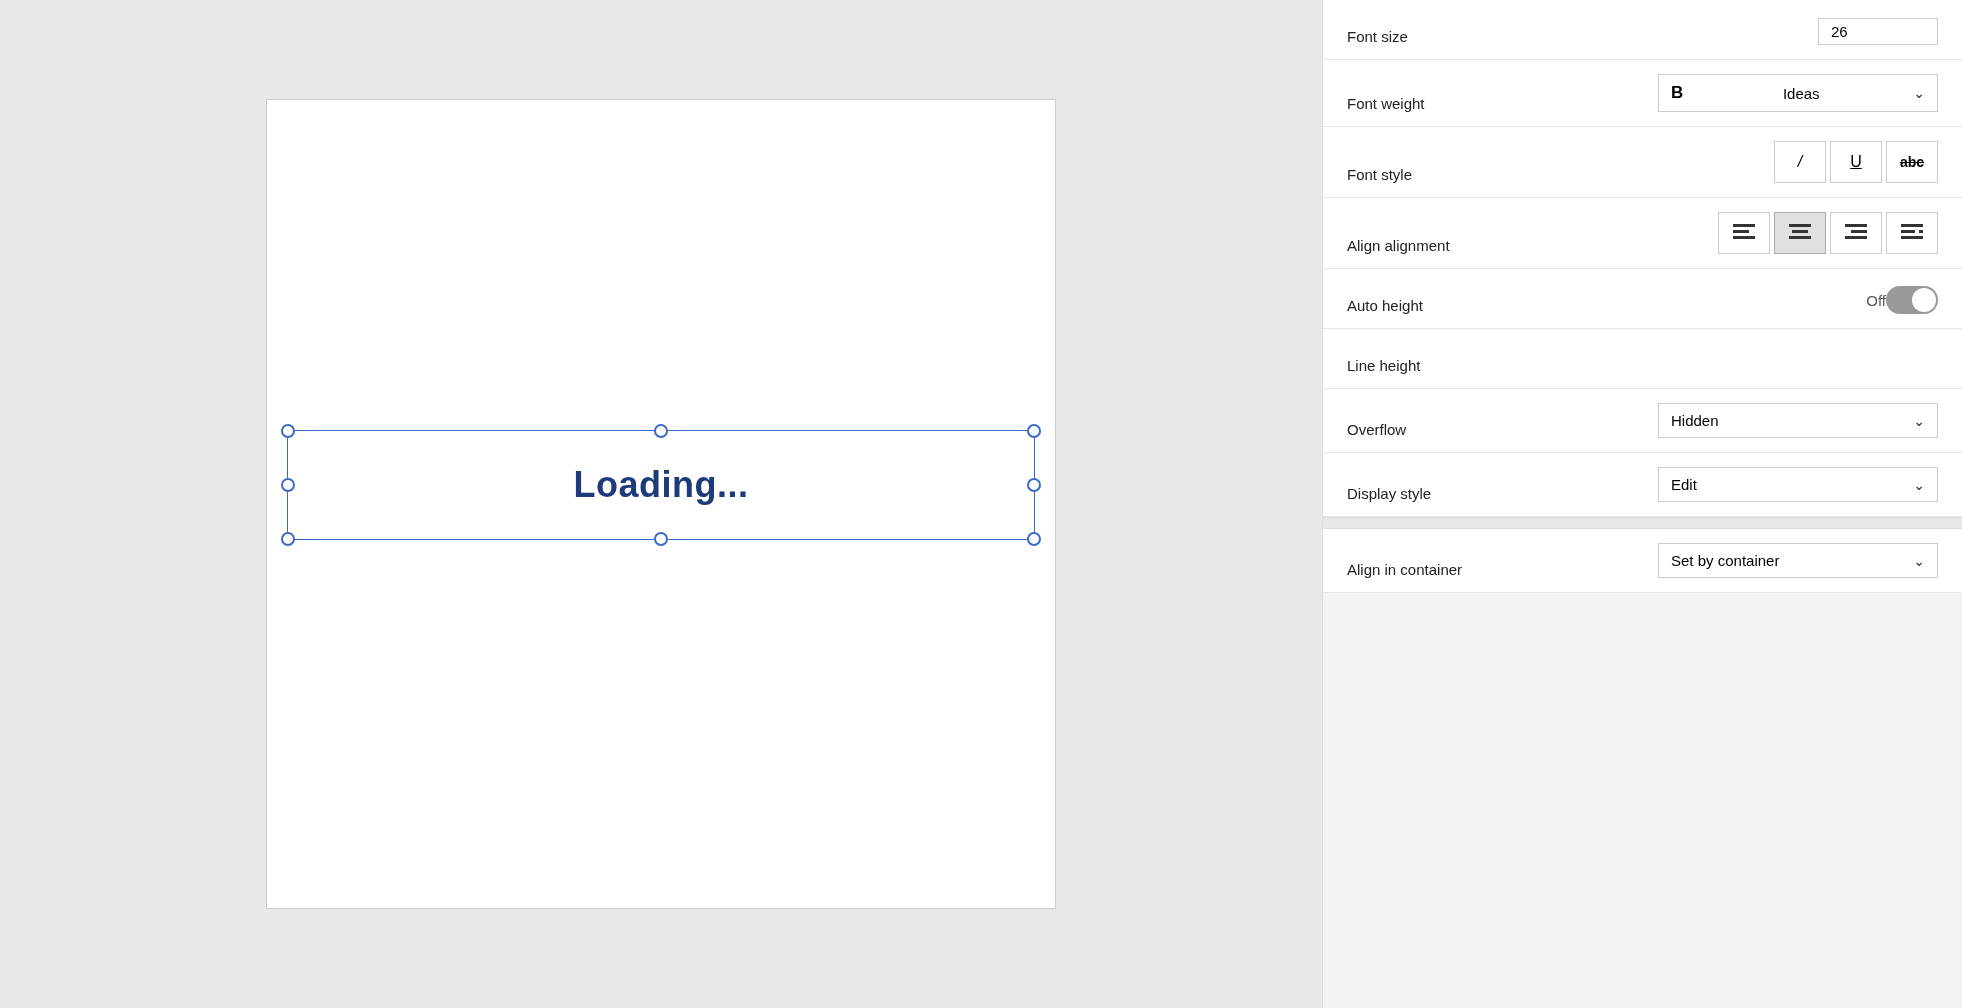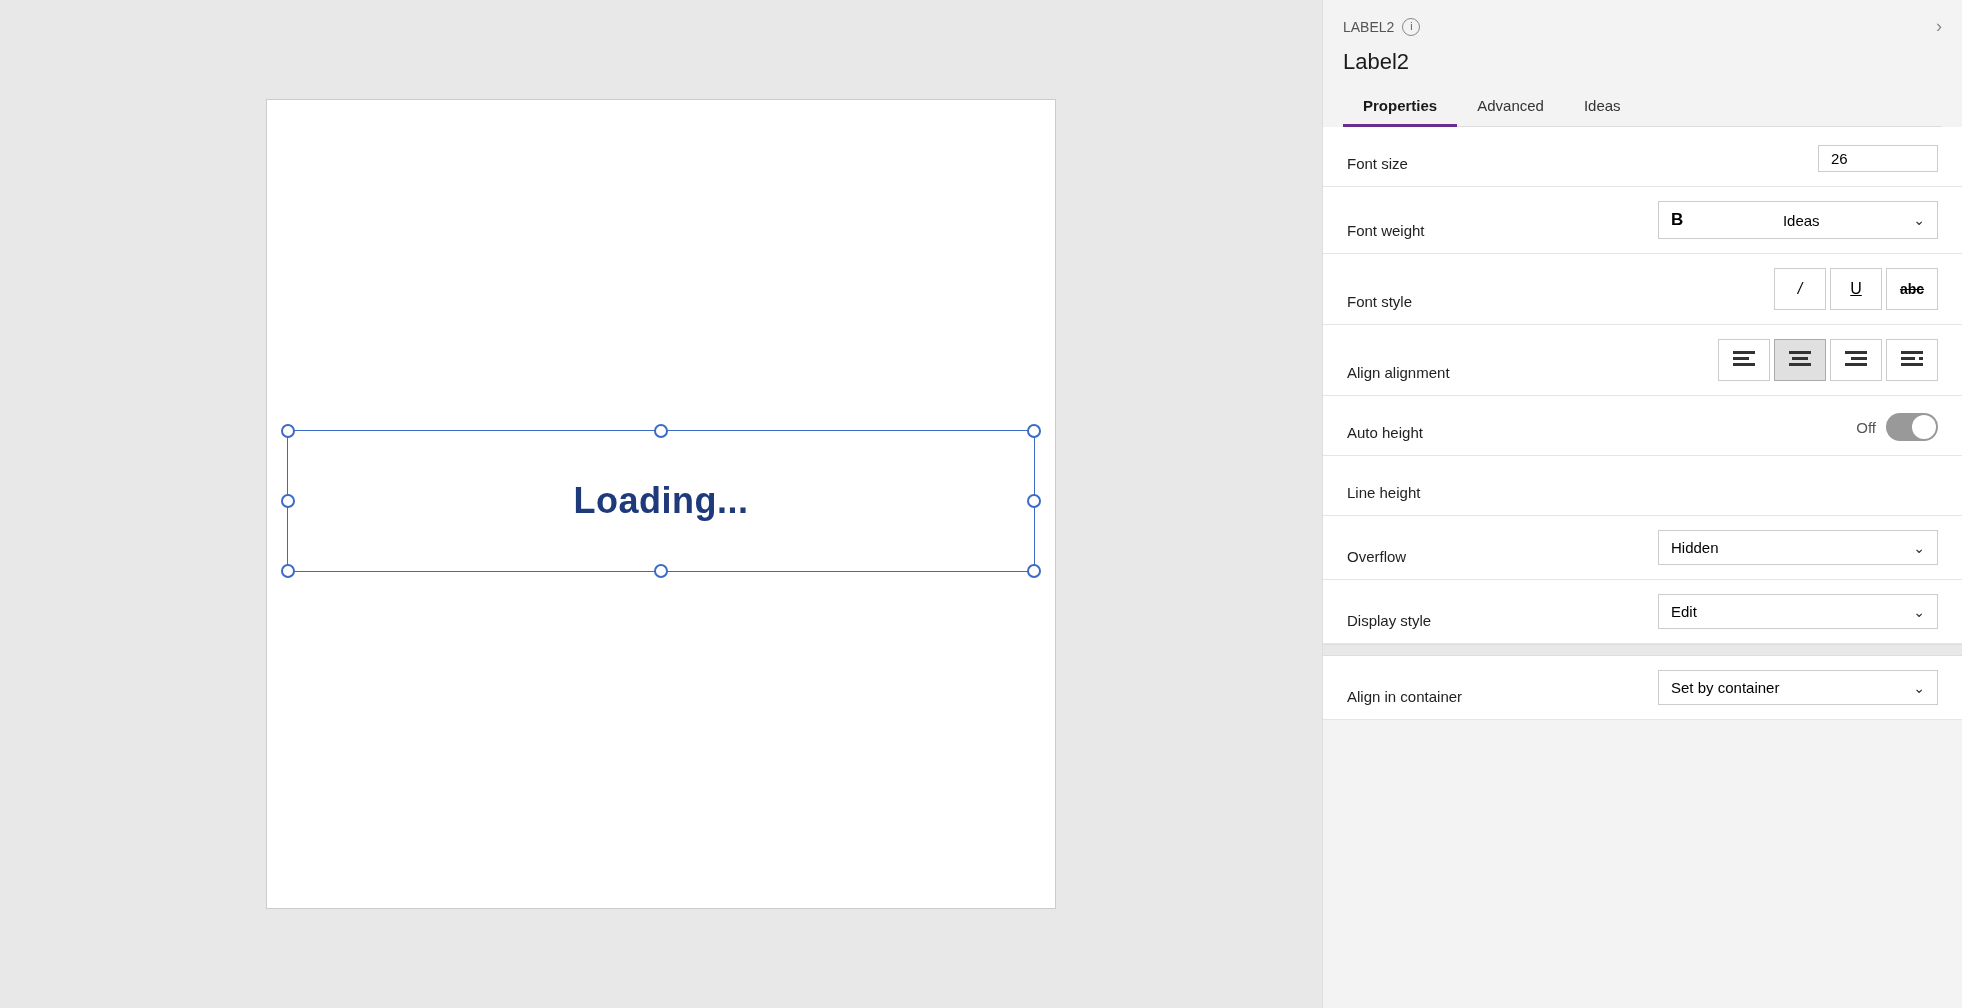--- a/index.html
+++ b/index.html
@@ -31,21 +31,21 @@
       display: flex;
       align-items: center;
       justify-content: center;
     }
 
     .label-element {
       position: absolute;
       top: 330px;
       left: 20px;
       right: 20px;
-      height: 142px;
+      height: 110px;
       border: 1.5px solid #3b6bc7;
       display: flex;
       align-items: center;
       justify-content: center;
     }
 
     .label-text {
       font-size: 36px;
       font-weight: 700;
       color: #1e3a7a;
@@ -259,21 +259,20 @@
 
     .align-btn.active {
       background: #e0e0e0;
       border-color: #aaa;
     }
 
     
     .toggle-group {
       display: flex;
       align-items: center;
-      gap: 10px;
     }
 
     .toggle-label {
       font-size: 15px;
       color: #555;
     }
 
     .toggle {
       width: 52px;
       height: 28px;
@@ -314,33 +313,20 @@
       <div class="handle h-mid-right"></div>
       <div class="handle h-bot-left"></div>
       <div class="handle h-bot-mid"></div>
       <div class="handle h-bot-right"></div>
       <span class="label-text">Loading...</span>
     </div>
   </div>
 </div>
 
 <div class="right-panel">
-  <div class="panel-header">
-    <div class="breadcrumb-row">
-      <span class="breadcrumb-label">LABEL2</span>
-      <span class="breadcrumb-icon">i</span>
-      <span class="chevron-right">›</span>
-    </div>
-    <div class="panel-title">Label2</div>
-    <div class="tabs-row">
-      <div class="tab active">Properties</div>
-      <div class="tab">Advanced</div>
-      <div class="tab">Ideas</div>
-    </div>
-  </div>
 
   <div class="properties-list">
 
     <div class="prop-row">
       <span class="prop-label">Font size</span>
       <div class="prop-value">
         <input class="input-box" type="text" value="26" style="">
       </div>
     </div>
 

